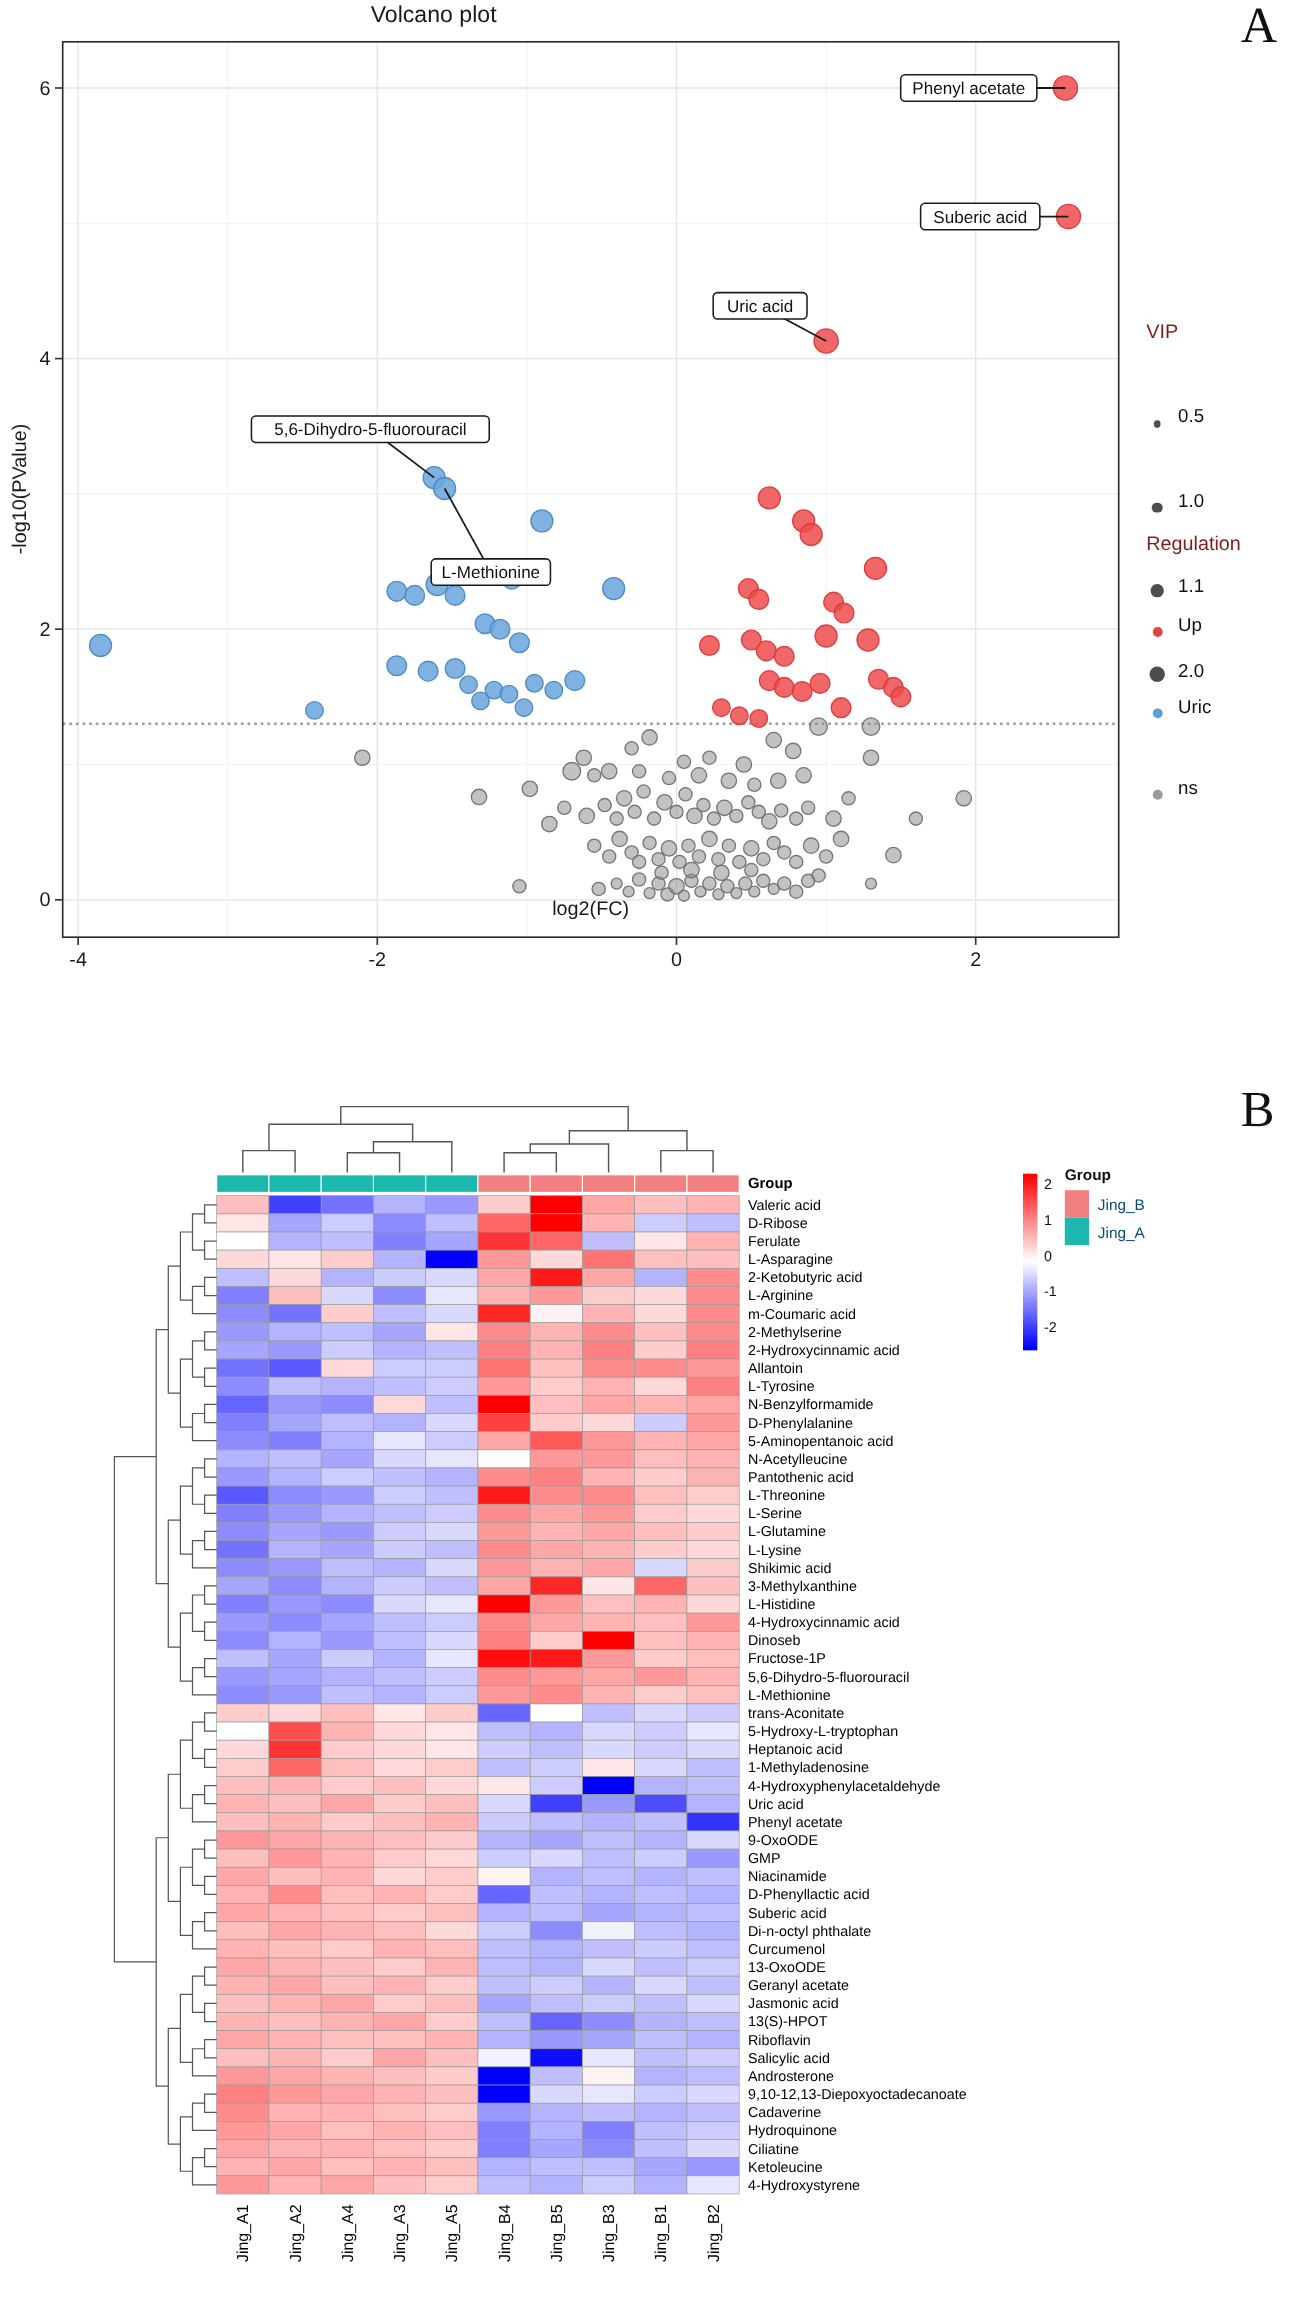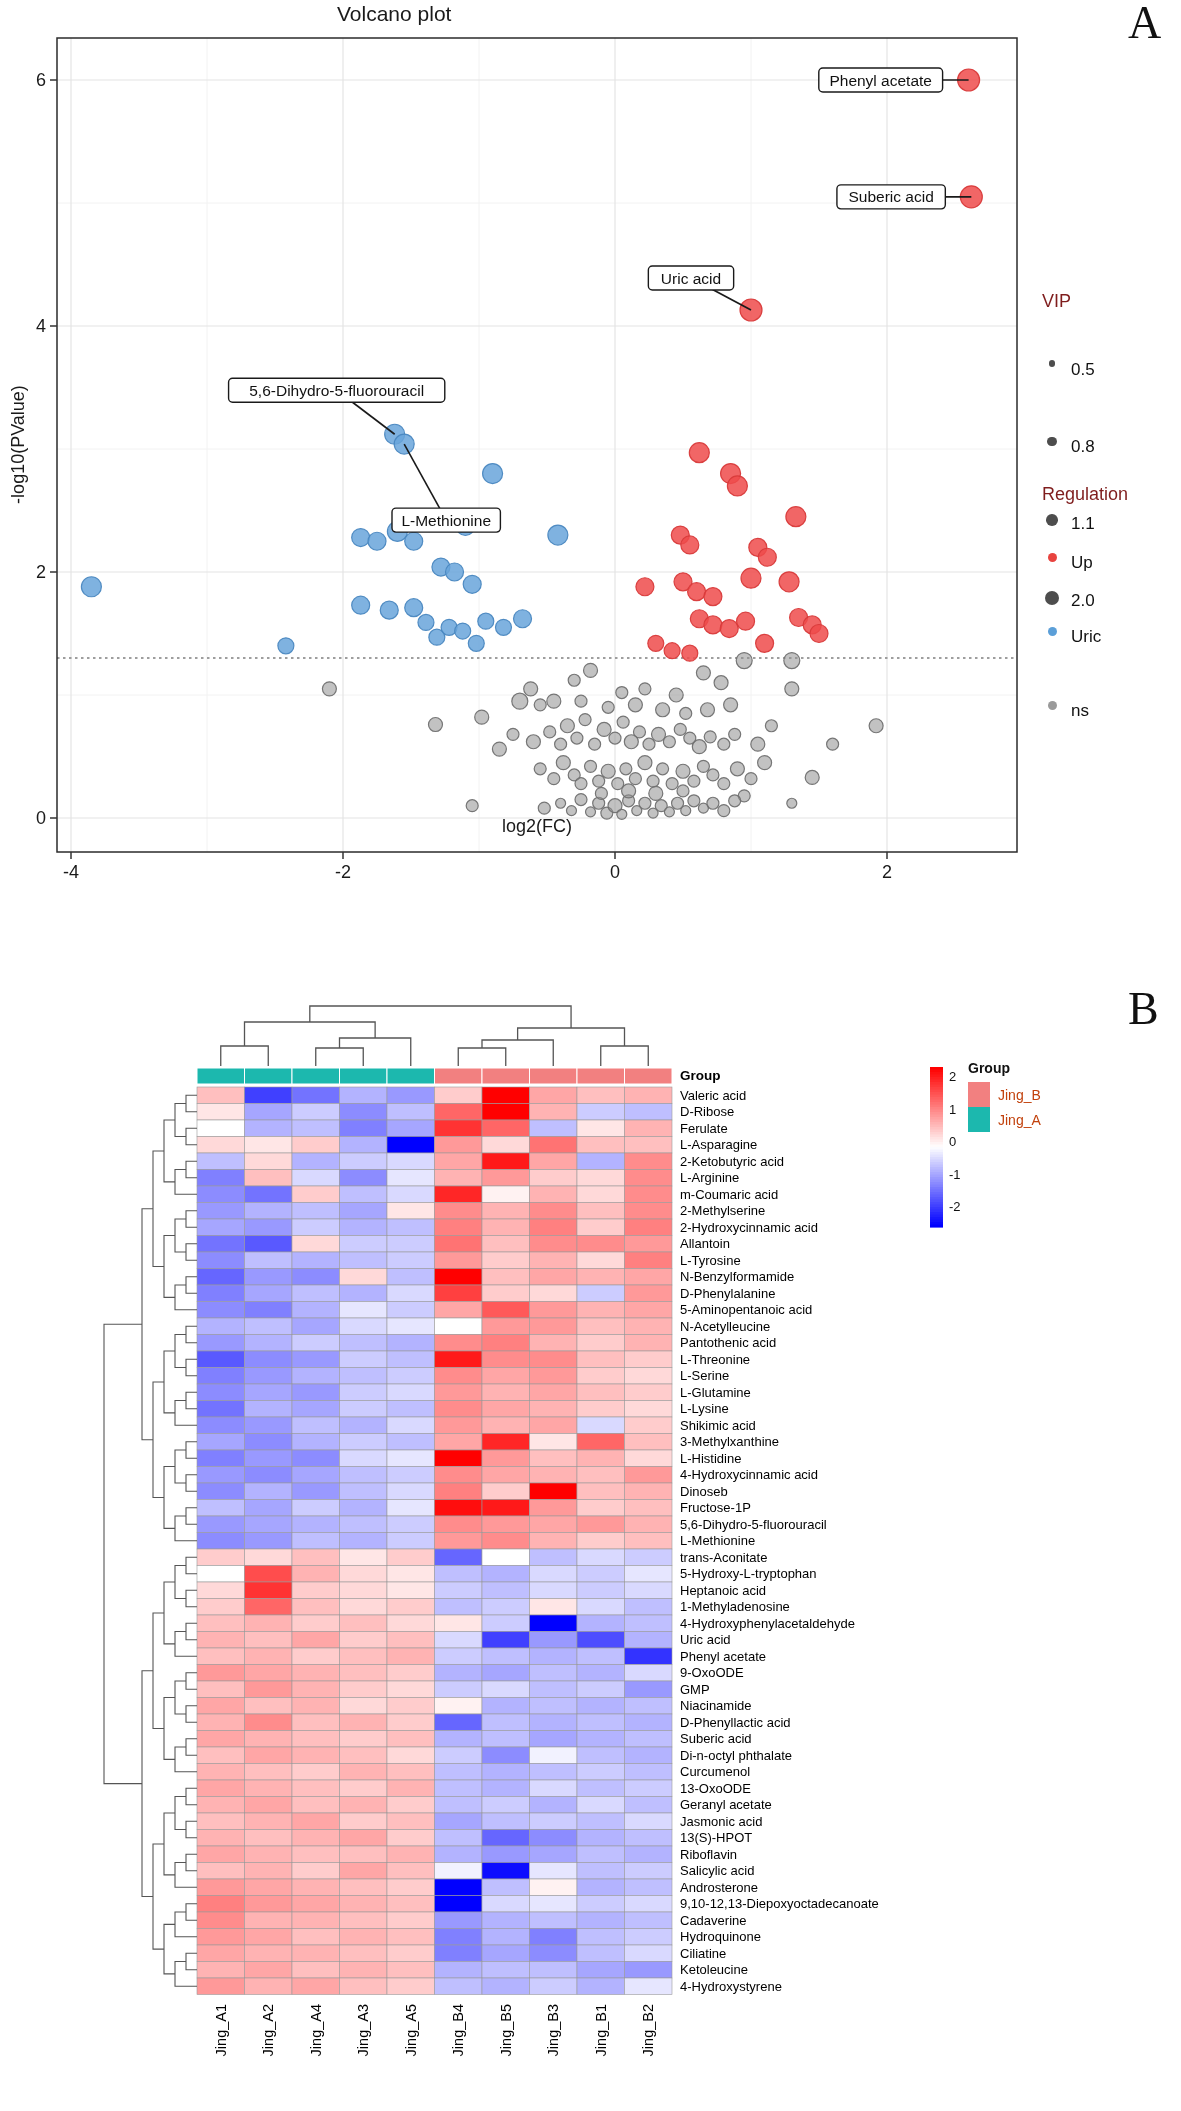--- a/index.html
+++ b/index.html
@@ -3,28 +3,28 @@
 <meta charset="utf-8">
 <style>
   html,body{margin:0;padding:0;background:#ffffff;}
   #figure{position:relative;width:1181px;height:2111px;background:#ffffff;
           font-family:"Liberation Sans", sans-serif;color:#000;overflow:hidden;}
   .abs{position:absolute;}
   .panel-letter{font-family:"Liberation Serif", serif;font-size:46px;color:#111;}
   .vtitle{font-size:21px;color:#1a1a1a;text-align:left;width:400px;}
   .axlab{font-size:18px;color:#1a1a1a;text-align:center;}
   .leg-title{font-size:18px;color:#7f1d1d;margin-bottom:10px;}
-  .leg-row{display:flex;align-items:flex-start;height:29px;margin-top:48px;}
+  .leg-row{display:flex;align-items:flex-end;height:29px;margin-top:48px;}
   .leg-dotbox{width:20px;display:flex;justify-content:center;align-items:center;}
   .leg-dot{border-radius:50%;}
   .leg-lab{font-size:17px;margin-left:9px;color:#111;}
   .hm-leg-title{font-size:14px;font-weight:bold;color:#111;margin-bottom:6px;}
   .hm-leg-row{display:flex;align-items:center;height:25px;}
   .hm-swatch{width:22px;height:25px;}
-  .hm-leg-lab{font-size:14px;margin-left:8px;color:#c2410c;}
+  .hm-leg-lab{font-size:14px;margin-left:8px;color:#0c4a6e;}
   svg{position:absolute;left:0;top:0;}
 </style>
 </head>
 <body>
 
 <div id="figure">
 
   <svg id="chart-svg" width="1181" height="2111" viewBox="0 0 1181 2111">
       <g>
         <rect x="57" y="38" width="960" height="814" fill="#ffffff"></rect>
@@ -1012,21 +1012,21 @@
         <div class="leg-row">
           <span class="leg-dotbox">
             <span class="leg-dot" style="width:6.800000000000001px;height:6.800000000000001px;background:#4d4d4d;"></span>
           </span>
           <span class="leg-lab">0.5</span>
         </div>
         <div class="leg-row">
           <span class="leg-dotbox">
             <span class="leg-dot" style="width:9.2px;height:9.2px;background:#4d4d4d;"></span>
           </span>
-          <span class="leg-lab">0.8</span>
+          <span class="leg-lab">1.0</span>
         </div>
         <div class="leg-row">
           <span class="leg-dotbox">
             <span class="leg-dot" style="width:11.6px;height:11.6px;background:#4d4d4d;"></span>
           </span>
           <span class="leg-lab">1.1</span>
         </div>
         <div class="leg-row">
           <span class="leg-dotbox">
             <span class="leg-dot" style="width:14px;height:14px;background:#4d4d4d;"></span>

